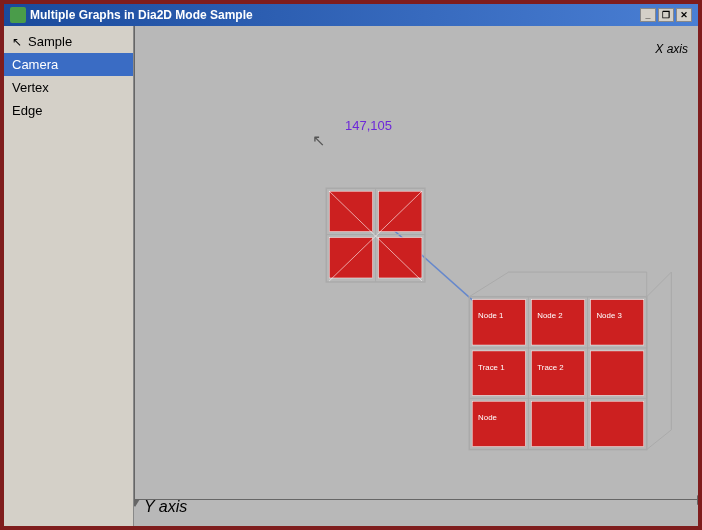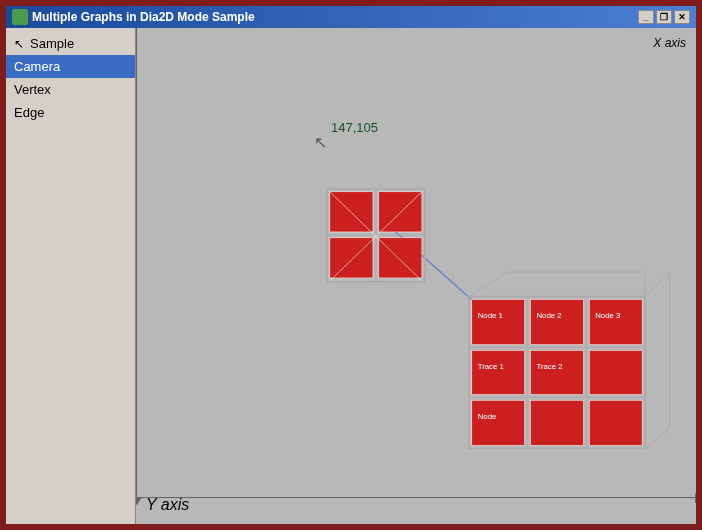--- a/index.html
+++ b/index.html
@@ -7,21 +7,21 @@
       width: 702px;
       height: 530px;
       overflow: hidden;
       font-family: Arial, sans-serif;
       font-size: 13px;
       background: #d4d0c8;
     }
     .window {
       width: 702px;
       height: 530px;
-      border: 6px solid #7f1d1d;
+      border: 4px solid #7f1d1d;
       display: flex;
       flex-direction: column;
     }
     .title-bar {
       background: linear-gradient(to right, #1a4a9c, #4a7fd4);
       color: white;
       height: 22px;
       display: flex;
       align-items: center;
       padding: 0 6px;
@@ -82,40 +82,40 @@
       color: #ffffff;
     }
     .main-canvas {
       flex: 1;
       background: #b8b8b8;
       position: relative;
       overflow: hidden;
     }
     .axis-x-label {
       position: absolute;
-      top: 8px;
+      top: 16px;
       right: 10px;
       font-size: 12px;
       color: #000;
       font-style: italic;
     }
     .axis-y-label {
       position: absolute;
       bottom: 10px;
       left: 10px;
       font-size: 16px;
       color: #000;
       font-style: italic;
     }
     .coordinates-label {
       position: absolute;
       top: 92px;
-      left: 195px;
+      left: 211px;
       font-size: 13px;
-      color: #14532d;
+      color: #6d28d9;
     }
     .mouse-cursor {
       position: absolute;
       top: 105px;
       left: 178px;
       font-size: 16px;
       color: #555;
     }
     
     .graph-svg {

